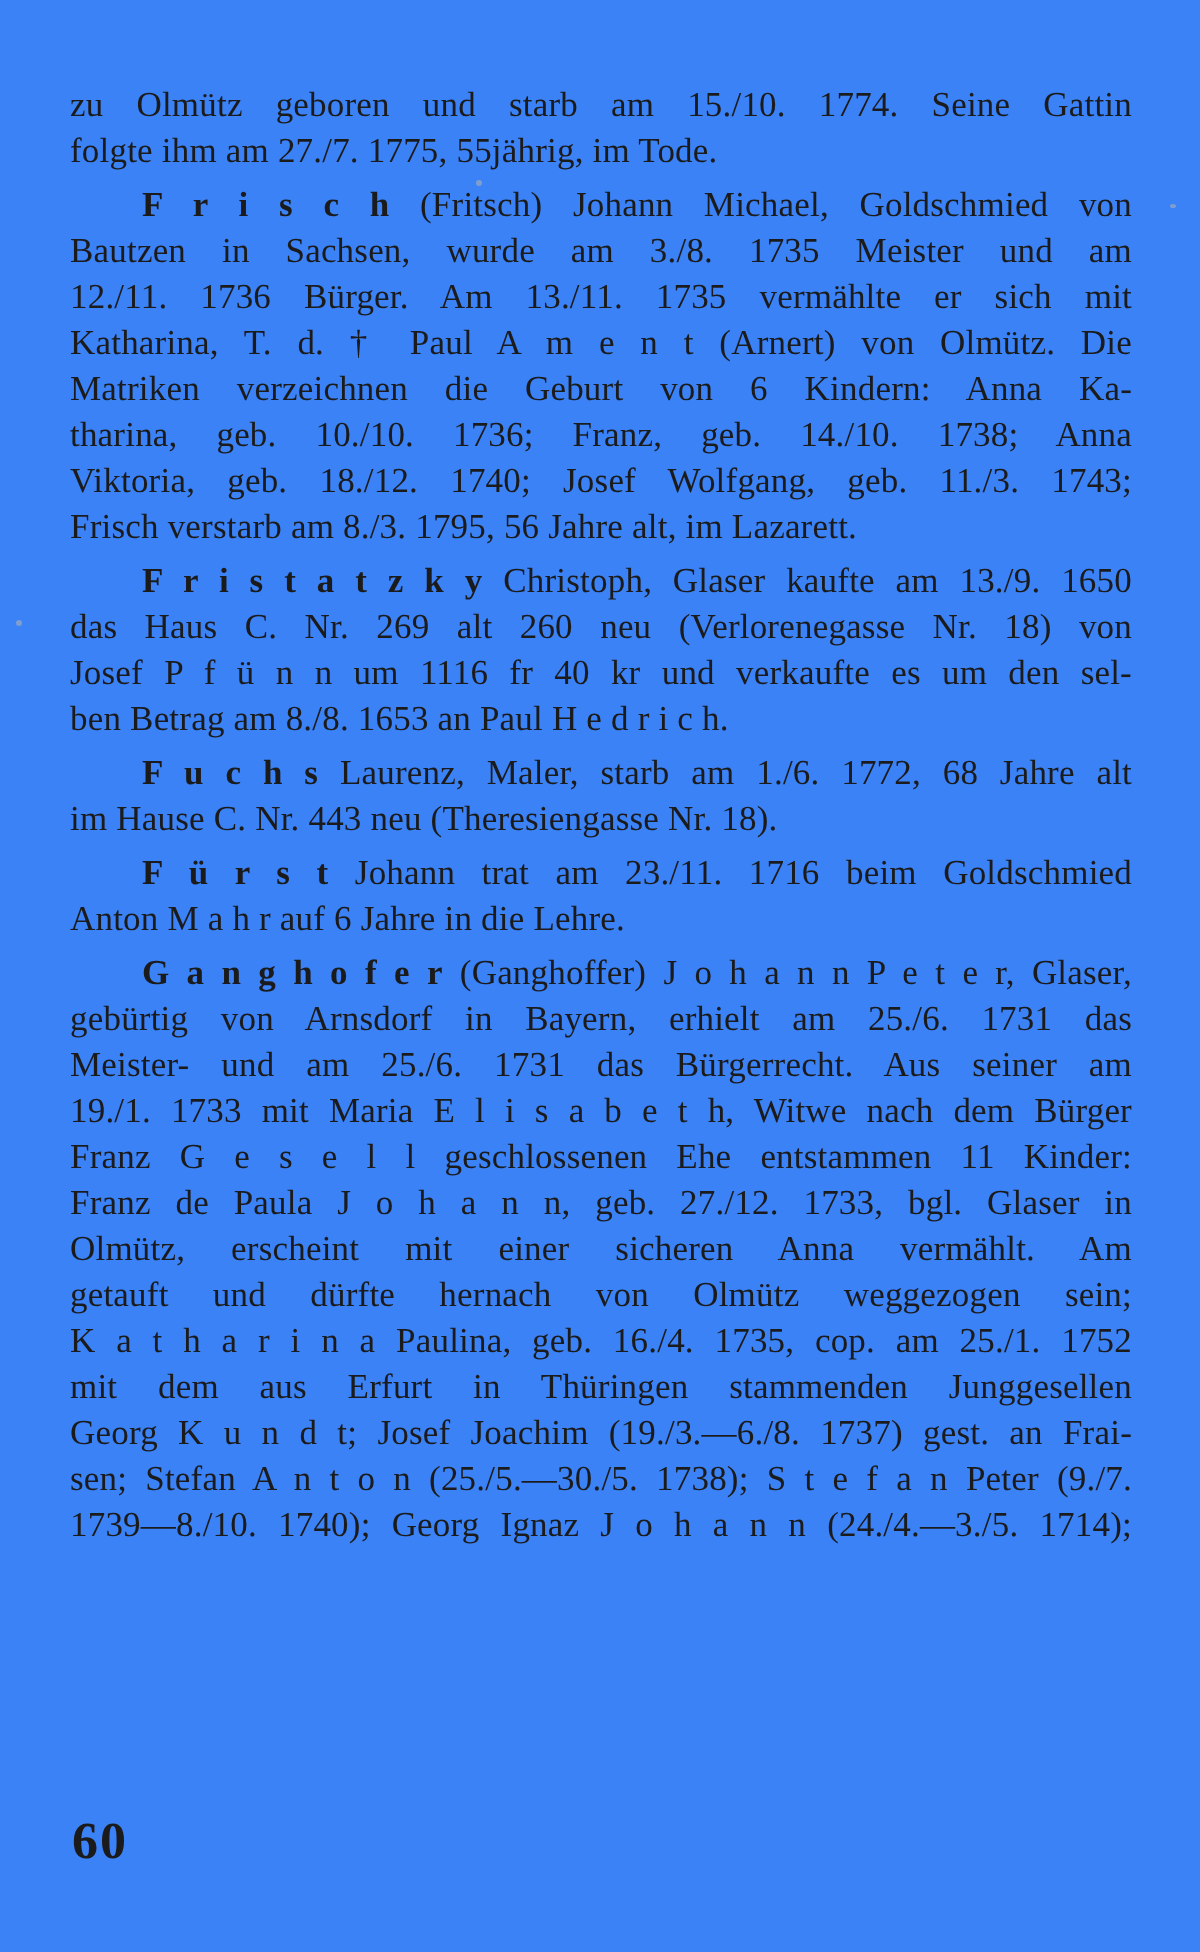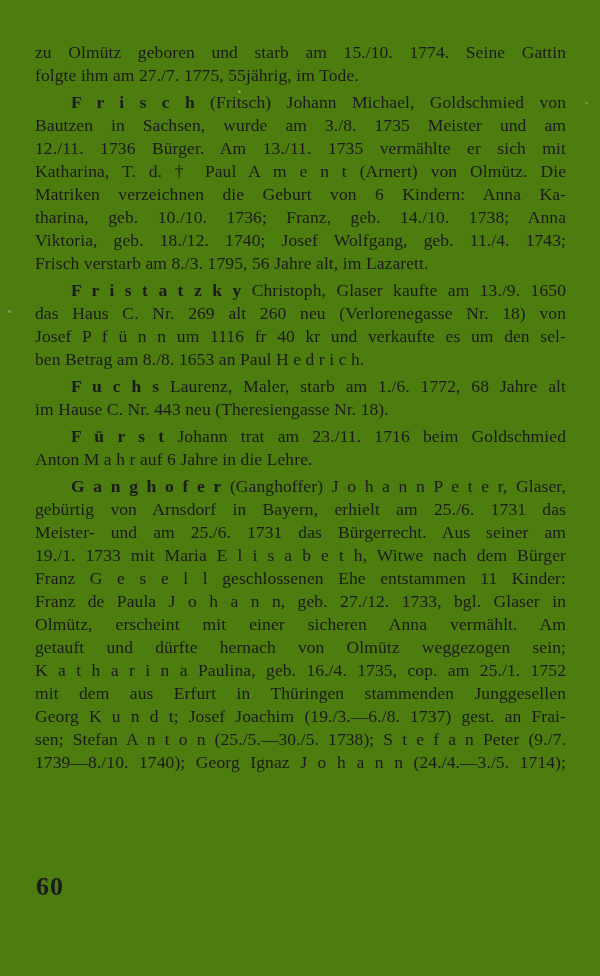--- a/index.html
+++ b/index.html
@@ -4,21 +4,21 @@
 <style>
   html, body { margin: 0; padding: 0; }
   body {
     width: 600px; height: 976px;
     background: #ffffff;
     font-family: "Liberation Serif", "DejaVu Serif", serif;
   }
   .page {
     position: relative;
     width: 600px; height: 976px;
-    background: #4d7c0f;
+    background: #3b82f6;
     color: #1b1b1b;
     overflow: hidden;
   }
   .textblock {
     position: absolute;
     left: 35px; top: 41px;
     width: 531px;
   }
   .entry { margin: 0; }
   .entry + .entry { margin-top: 4px; }
@@ -28,21 +28,21 @@
     letter-spacing: 0.1px;
     text-align: justify;
     text-align-last: justify;
     white-space: normal;
   }
   .line.last { text-align-last: left; }
   .line.indent { text-indent: 36px; }
   b.head { font-weight: 700; }
   .pagenum {
     position: absolute;
-    left: 36px; top: 872px;
+    left: 36px; top: 906px;
     font-size: 26px;
     font-weight: 700;
     letter-spacing: 1px;
   }
   
   .speck {
     position: absolute;
     background: #b9b5ae;
     border-radius: 50%;
     opacity: 0.55;
@@ -60,21 +60,21 @@
         <div class="line">zu Olmütz geboren und starb am 15./10. 1774. Seine Gattin</div>
         <div class="line last">folgte ihm am 27./7. 1775, 55jährig, im Tode.</div>
       </div>
       <div class="entry">
         <div class="line indent"><b class="head">F r i s c h</b> (Fritsch) Johann Michael, Goldschmied von</div>
         <div class="line">Bautzen in Sachsen, wurde am 3./8. 1735 Meister und am</div>
         <div class="line">12./11. 1736 Bürger. Am 13./11. 1735 vermählte er sich mit</div>
         <div class="line">Katharina, T. d. † Paul A m e n t (Arnert) von Olmütz. Die</div>
         <div class="line">Matriken verzeichnen die Geburt von 6 Kindern: Anna Ka-</div>
         <div class="line">tharina, geb. 10./10. 1736; Franz, geb. 14./10. 1738; Anna</div>
-        <div class="line">Viktoria, geb. 18./12. 1740; Josef Wolfgang, geb. 11./4. 1743;</div>
+        <div class="line">Viktoria, geb. 18./12. 1740; Josef Wolfgang, geb. 11./3. 1743;</div>
         <div class="line last">Frisch verstarb am 8./3. 1795, 56 Jahre alt, im Lazarett.</div>
       </div>
       <div class="entry">
         <div class="line indent"><b class="head">F r i s t a t z k y</b> Christoph, Glaser kaufte am 13./9. 1650</div>
         <div class="line">das Haus C. Nr. 269 alt 260 neu (Verlorenegasse Nr. 18) von</div>
         <div class="line">Josef P f ü n n um 1116 fr 40 kr und verkaufte es um den sel-</div>
         <div class="line last">ben Betrag am 8./8. 1653 an Paul H e d r i c h.</div>
       </div>
       <div class="entry">
         <div class="line indent"><b class="head">F u c h s</b> Laurenz, Maler, starb am 1./6. 1772, 68 Jahre alt</div>

